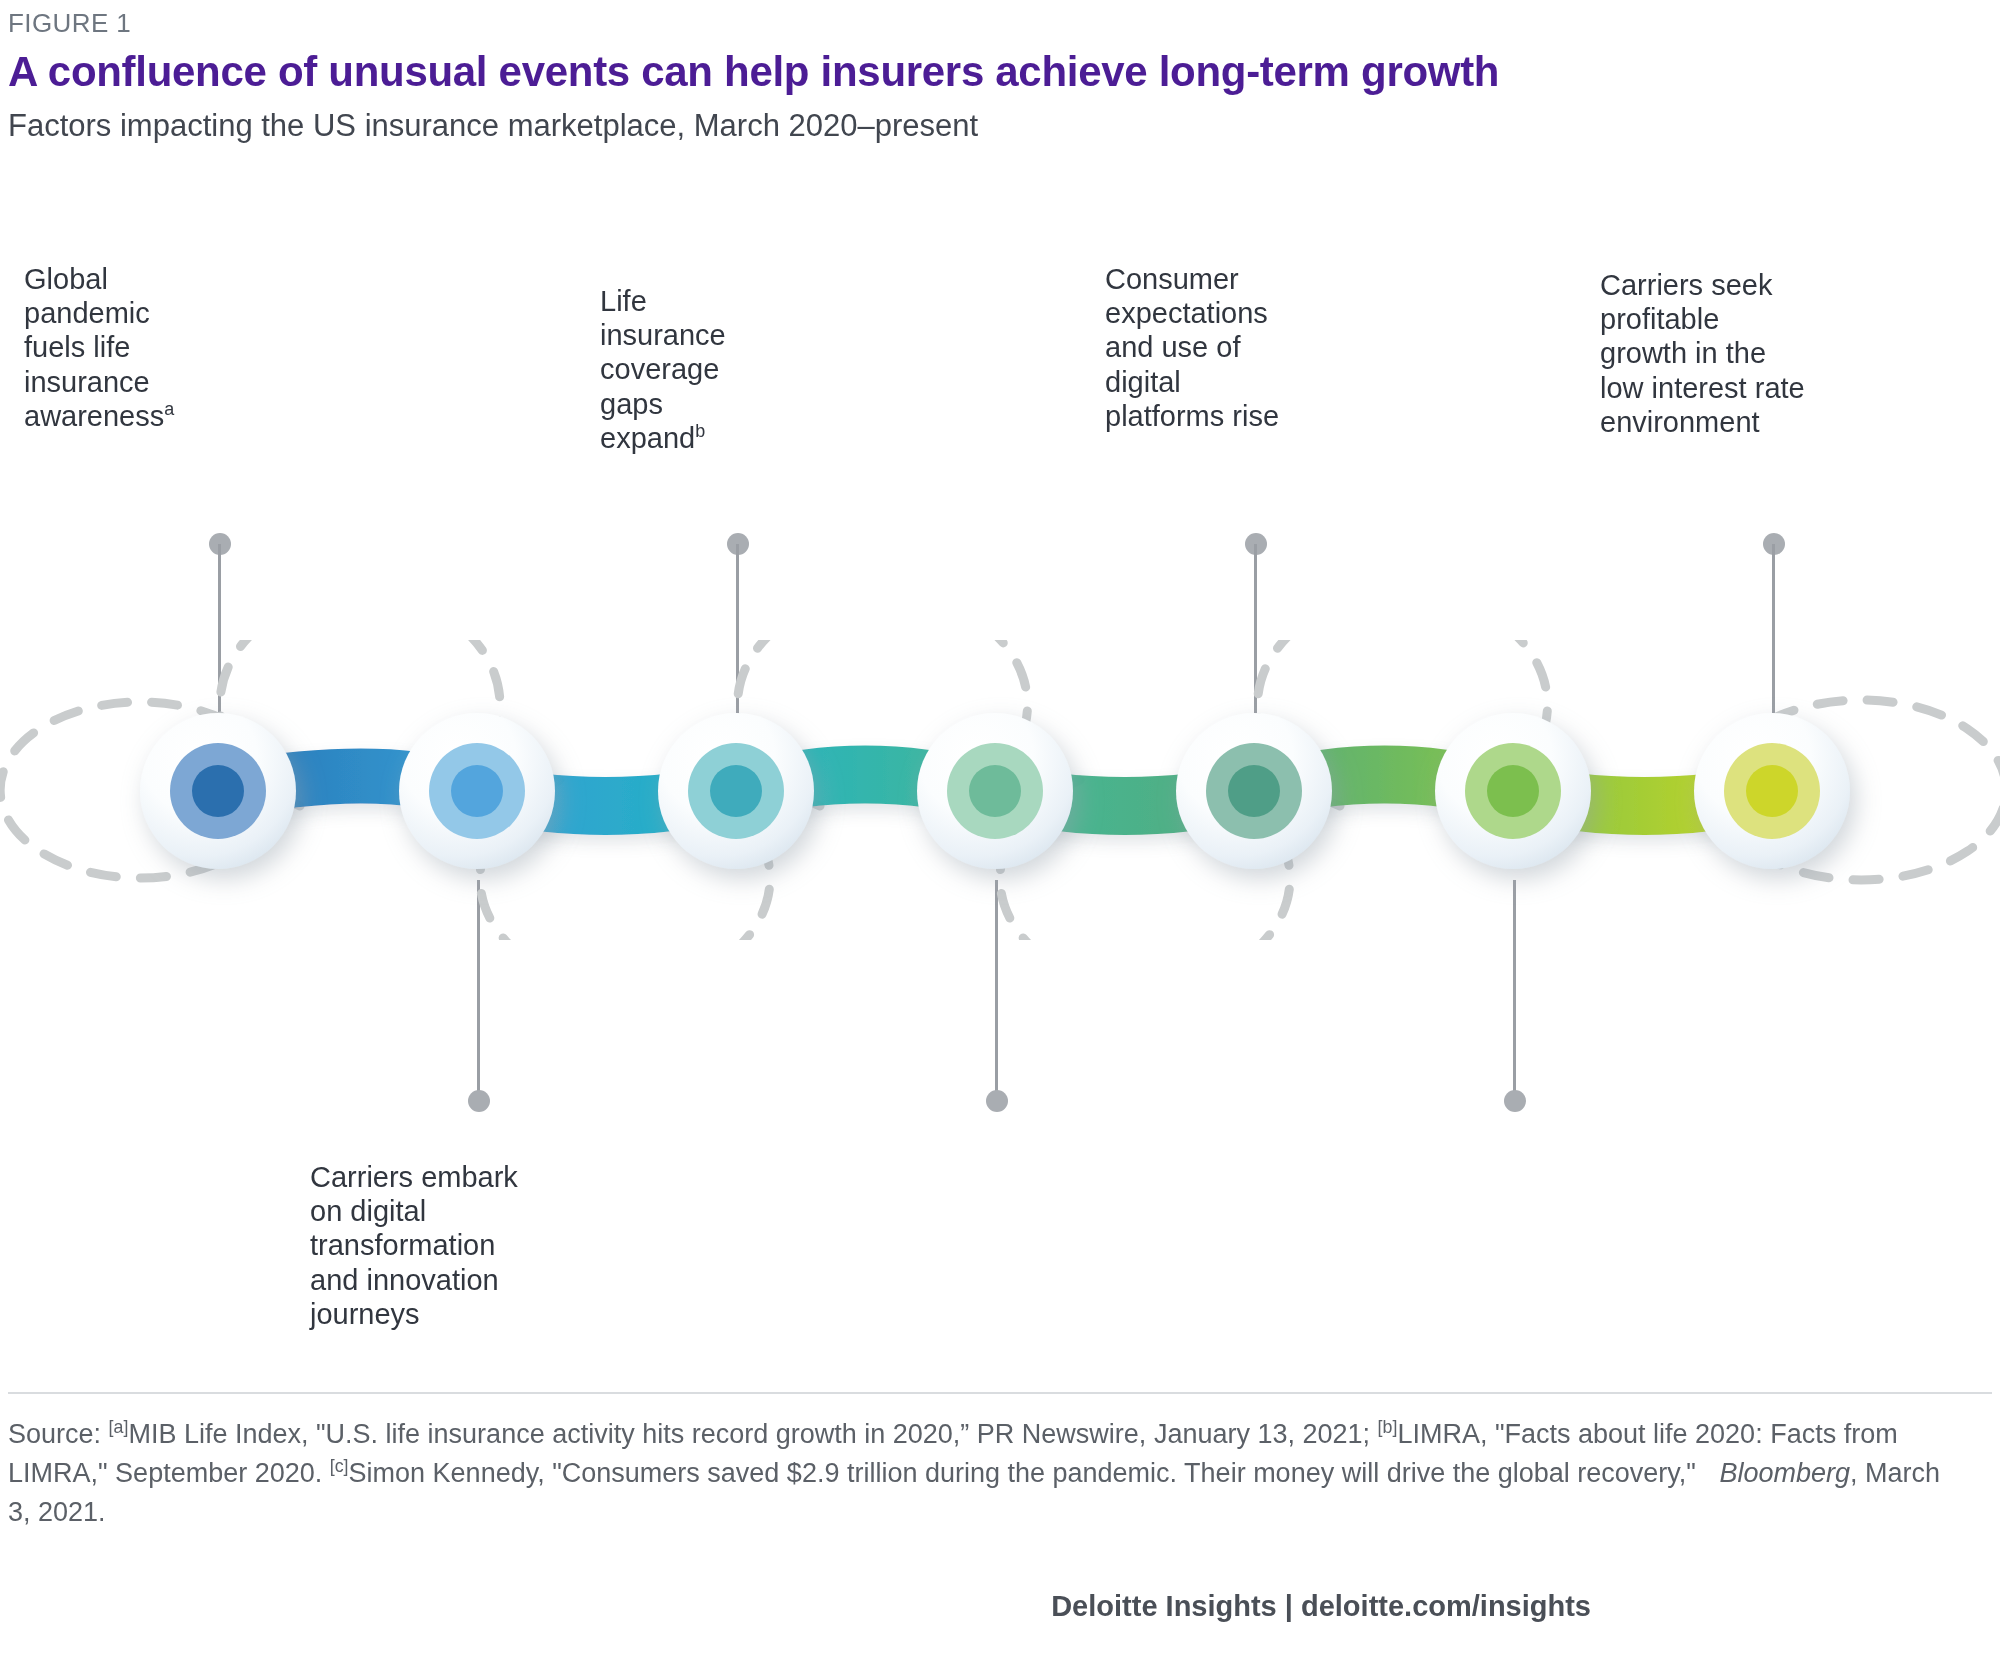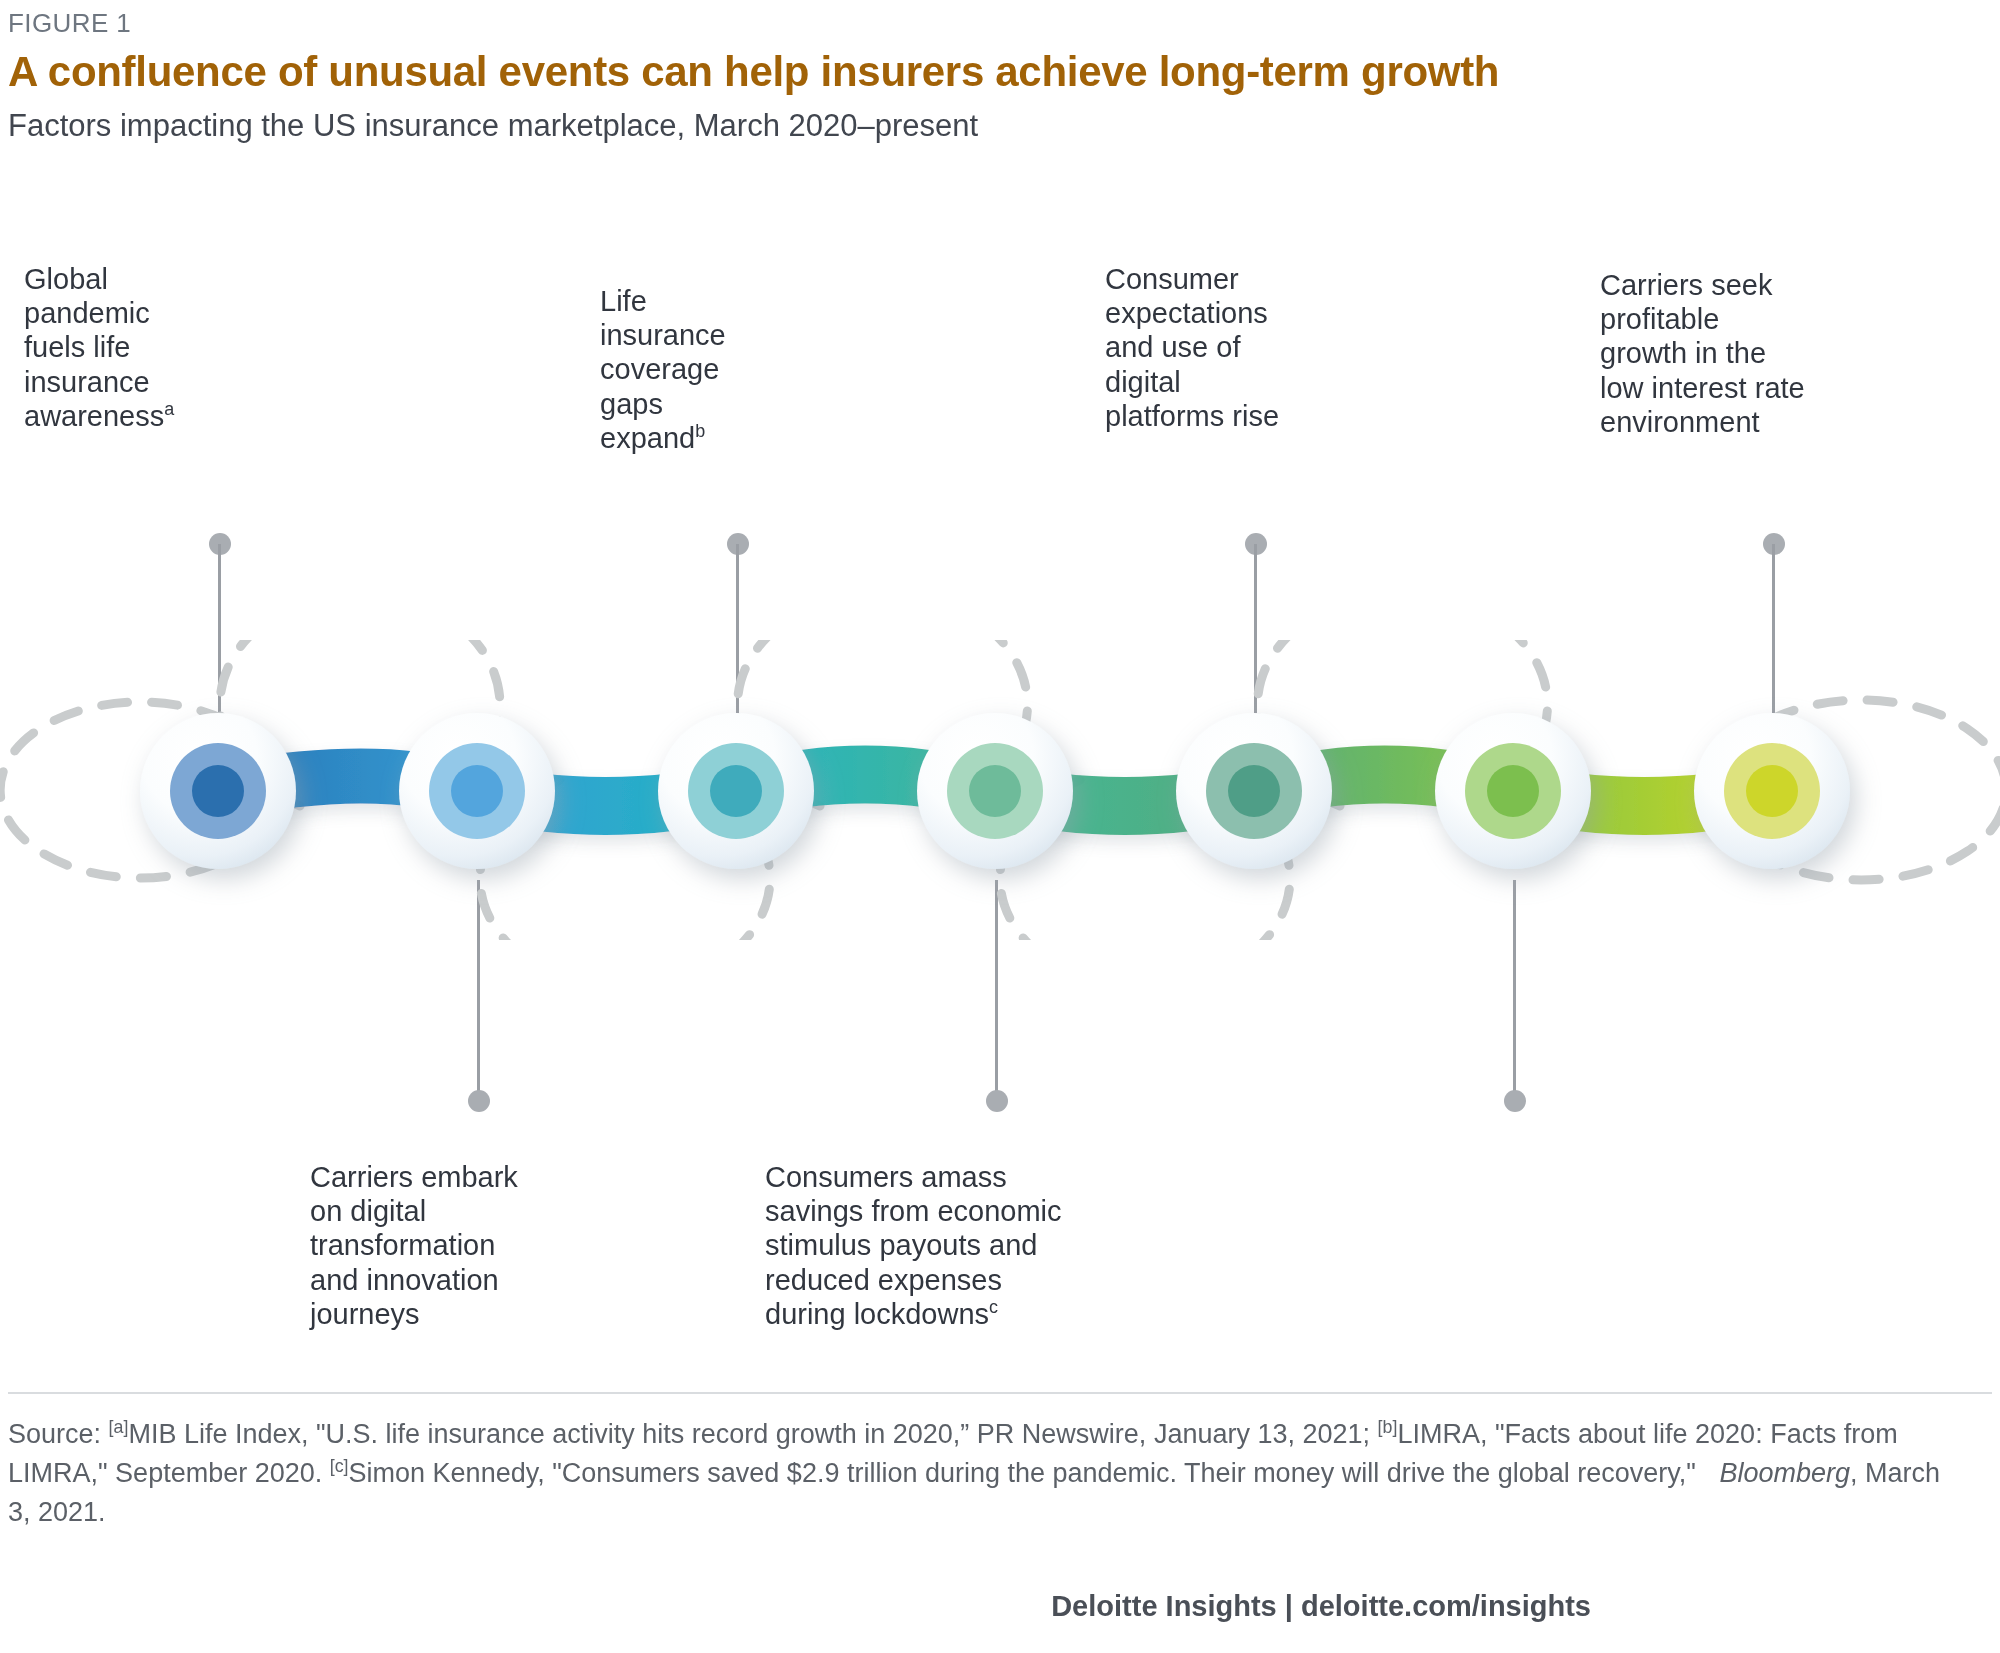--- a/index.html
+++ b/index.html
@@ -31,21 +31,21 @@
     letter-spacing: 0.4px;
     color: #6e7680;
     font-family: "Liberation Sans", sans-serif;
   }
   .fig-title {
     position: absolute;
     left: 8px;
     top: 48px;
     font-size: 42px;
     font-weight: bold;
-    color: #a16207;
+    color: #4c1d95;
     letter-spacing: -0.3px;
     white-space: nowrap;
   }
   .fig-subtitle {
     position: absolute;
     left: 8px;
     top: 108px;
     font-size: 31px;
     color: #41464f;
     white-space: nowrap;
@@ -158,25 +158,20 @@
 and use of
 digital
 platforms rise</span><sup></sup></div>
 
   <div class="node-label label-bottom" style="left:310px; top:1160px; width:320px;"><span>Carriers embark
 on digital
 transformation
 and innovation
 journeys</span><sup></sup></div>
 
-  <div class="node-label label-bottom" style="left:765px; top:1160px; width:440px;"><span>Consumers amass
-savings from economic
-stimulus payouts and
-reduced expenses
-during lockdowns</span><sup>c</sup></div>
 
 
   <div class="leader-dot" style="left:209px; top:533px;"></div>
   <div class="leader" style="left:218px; top:544px; height:262px;"></div>
 
   <div class="leader-dot" style="left:727px; top:533px;"></div>
   <div class="leader" style="left:736px; top:544px; height:262px;"></div>
 
   <div class="leader-dot" style="left:1245px; top:533px;"></div>
   <div class="leader" style="left:1254px; top:544px; height:262px;"></div>

